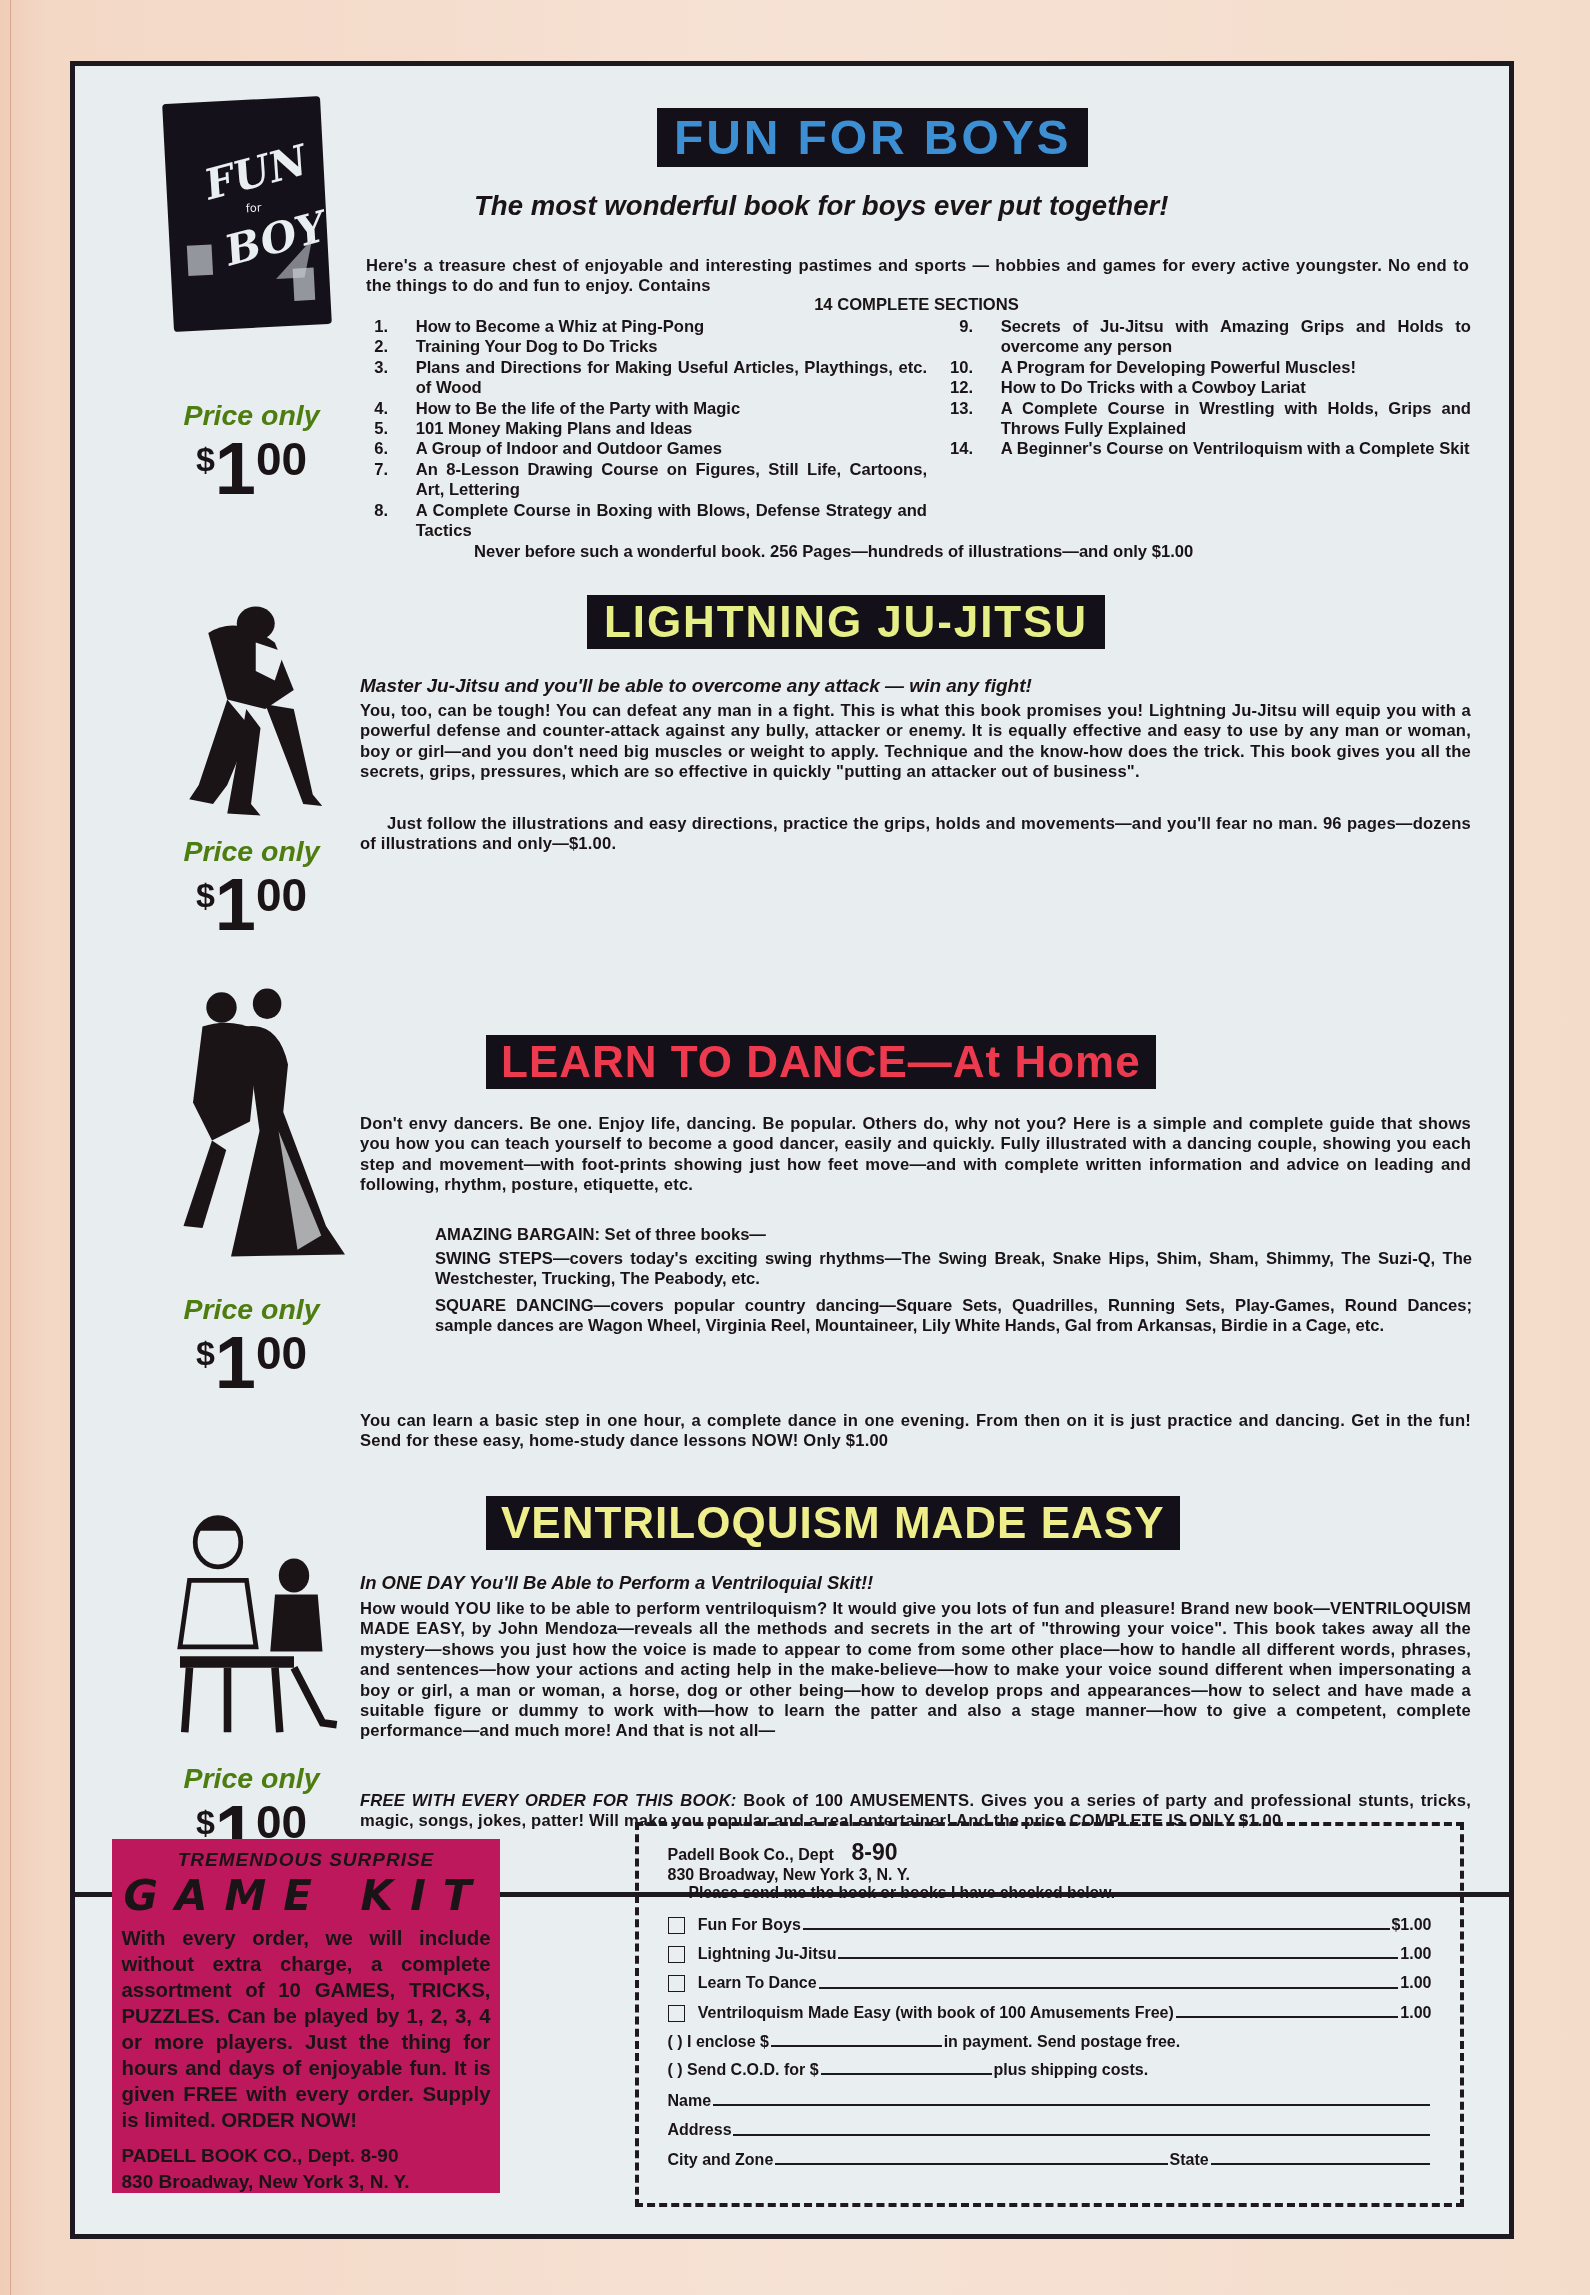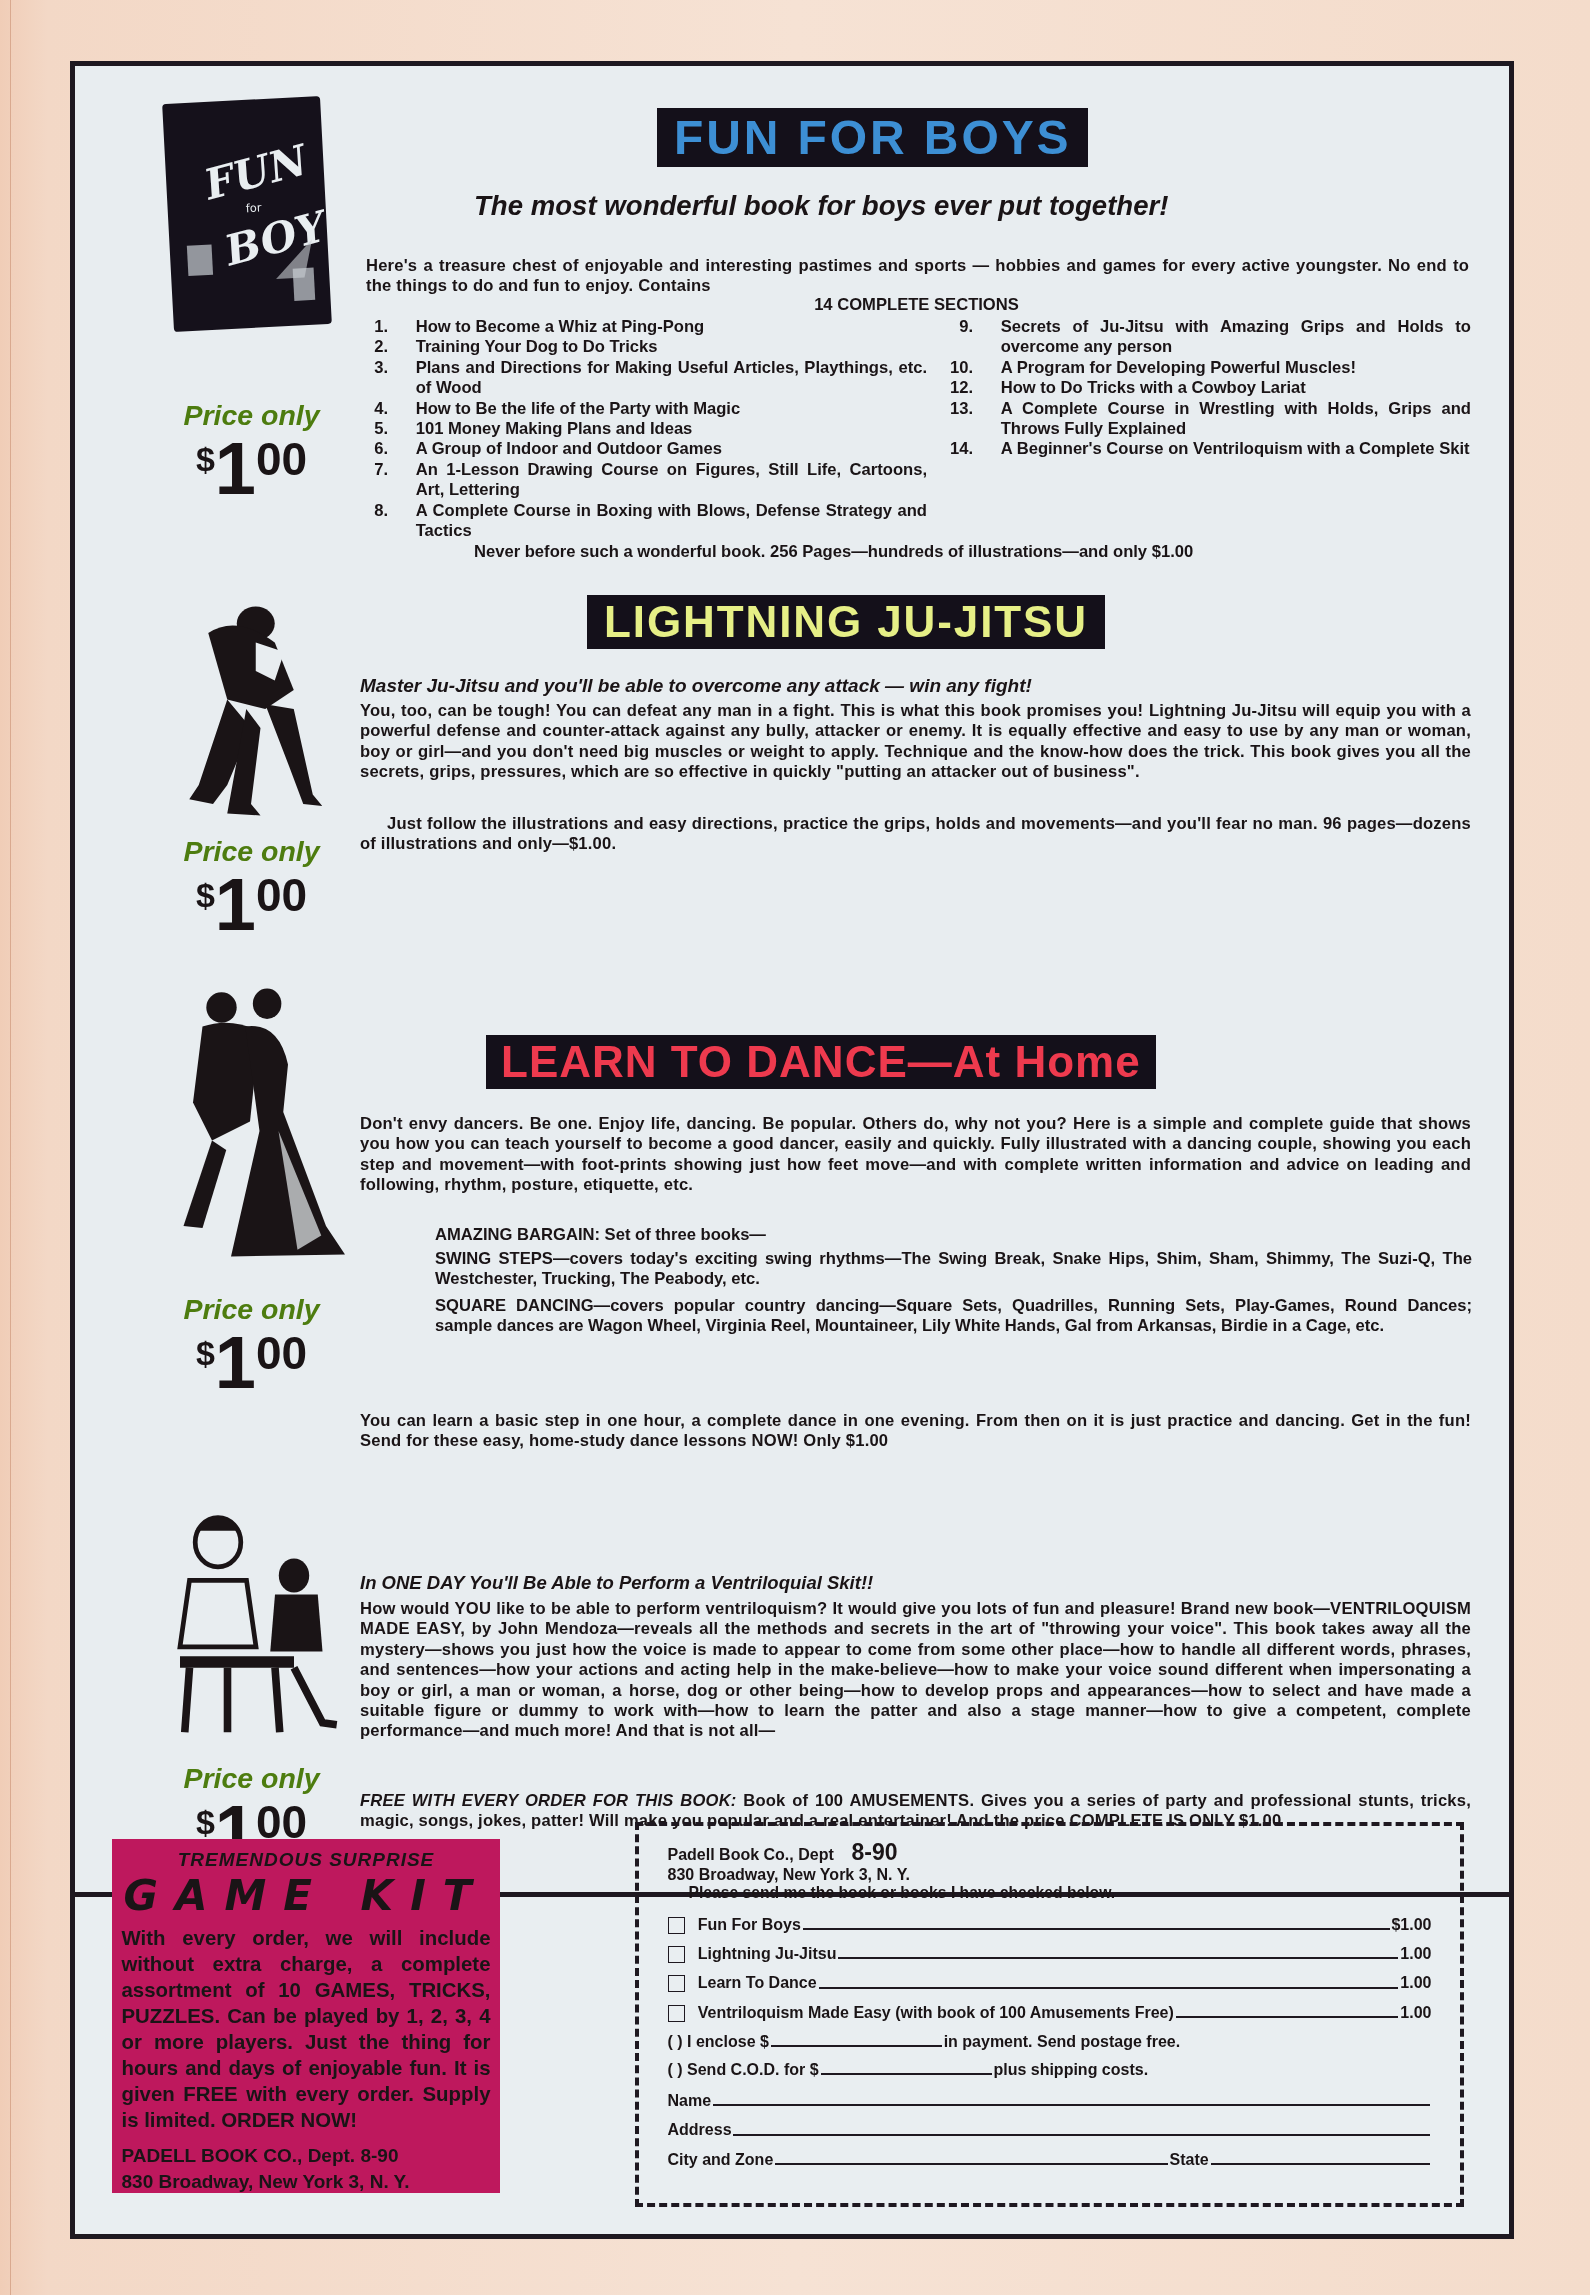--- a/index.html
+++ b/index.html
@@ -112,21 +112,21 @@
       <div class="list-item">
           <span class="num">5.</span>
           <span class="txt">101 Money Making Plans and Ideas</span>
         </div>
       <div class="list-item">
           <span class="num">6.</span>
           <span class="txt">A Group of Indoor and Outdoor Games</span>
         </div>
       <div class="list-item">
           <span class="num">7.</span>
-          <span class="txt">An 1-Lesson Drawing Course on Figures, Still Life, Cartoons, Art, Lettering</span>
+          <span class="txt">An 8-Lesson Drawing Course on Figures, Still Life, Cartoons, Art, Lettering</span>
         </div>
       <div class="list-item">
           <span class="num">8.</span>
           <span class="txt">A Complete Course in Boxing with Blows, Defense Strategy and Tactics</span>
         </div>
     </div>
     <div class="list" style="left:852px; top:251px; width:544px;">
       <div class="list-item">
           <span class="num" style="width:46px">9.</span>
           <span class="txt">Secrets of Ju-Jitsu with Amazing Grips and Holds to overcome any person</span>
@@ -218,20 +218,21 @@
         <path d="M140 172 L170 230 L185 232" stroke="#1a1416" stroke-width="8" fill="none"></path>
       </svg>
     </div>
     <div class="left-col" style="top:285px;">
       <div class="price-label">Price only</div>
       <div class="price-big">
         <span class="dollar">$</span><span class="one">1</span><span class="cents">00</span>
       </div>
     </div>
 
+    <div class="banner" style="left:411px; top:19px; font-size:44px; color:#eeee8a; letter-spacing:1px; padding:1.9px 15px;">VENTRILOQUISM MADE EASY</div>
     <div class="tagline" style="left:285px; top:95px; width:1113px; font-size:18.5px;">In ONE DAY You'll Be Able to Perform a Ventriloquial Skit!!</div>
     <div class="body-text" style="left:285px; top:122px; width:1111px;">How would YOU like to be able to perform ventriloquism? It would give you lots of fun and pleasure! Brand new book—VENTRILOQUISM MADE EASY, by John Mendoza—reveals all the methods and secrets in the art of "throwing your voice". This book takes away all the mystery—shows you just how the voice is made to appear to come from some other place—how to handle all different words, phrases, and sentences—how your actions and acting help in the make-believe—how to make your voice sound different when impersonating a boy or girl, a man or woman, a horse, dog or other being—how to develop props and appearances—how to select and have made a suitable figure or dummy to work with—how to learn the patter and also a stage manner—how to give a competent, complete performance—and much more! And that is not all—</div>
     <div class="body-text" style="left:285px; top:314px; width:1111px;">
       <i>FREE WITH EVERY ORDER FOR THIS BOOK:</i><span> Book of 100 AMUSEMENTS. Gives you a series of party and professional stunts, tricks, magic, songs, jokes, patter! Will make you popular and a real entertainer! And the price COMPLETE IS ONLY $1.00</span>
     </div>
   </div>
 
 </div>
 
 <div class="game-kit">

